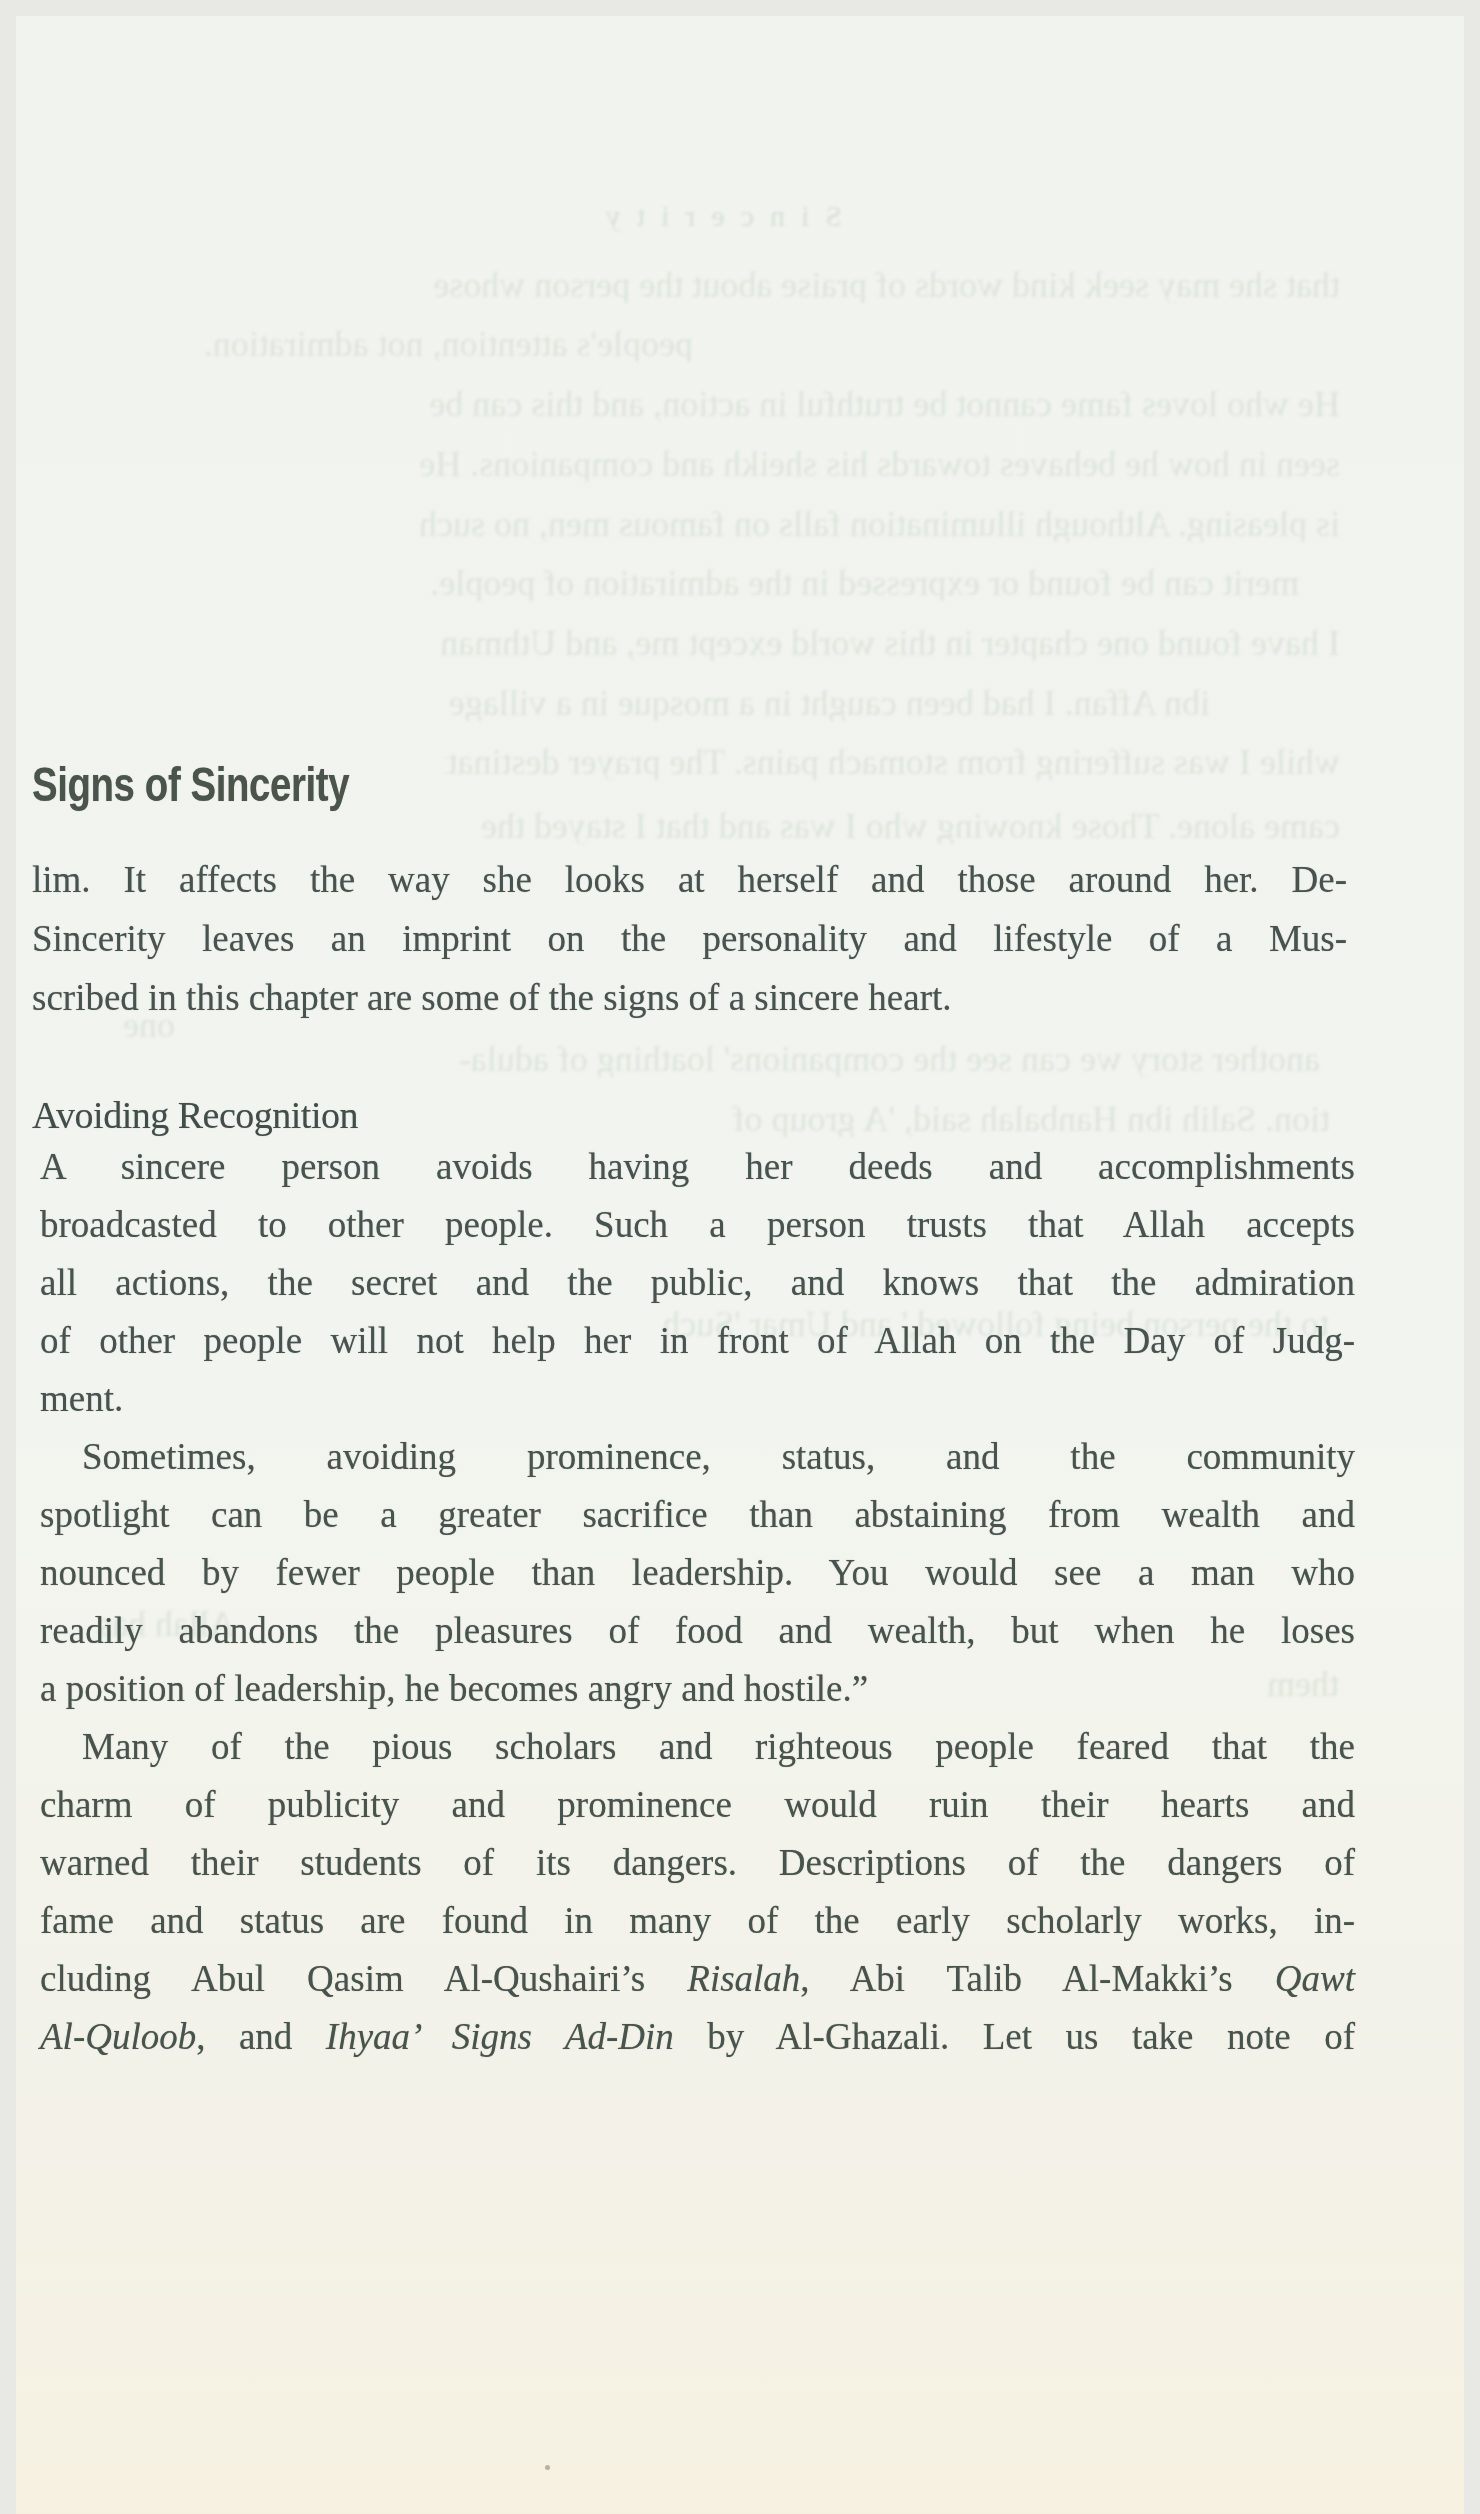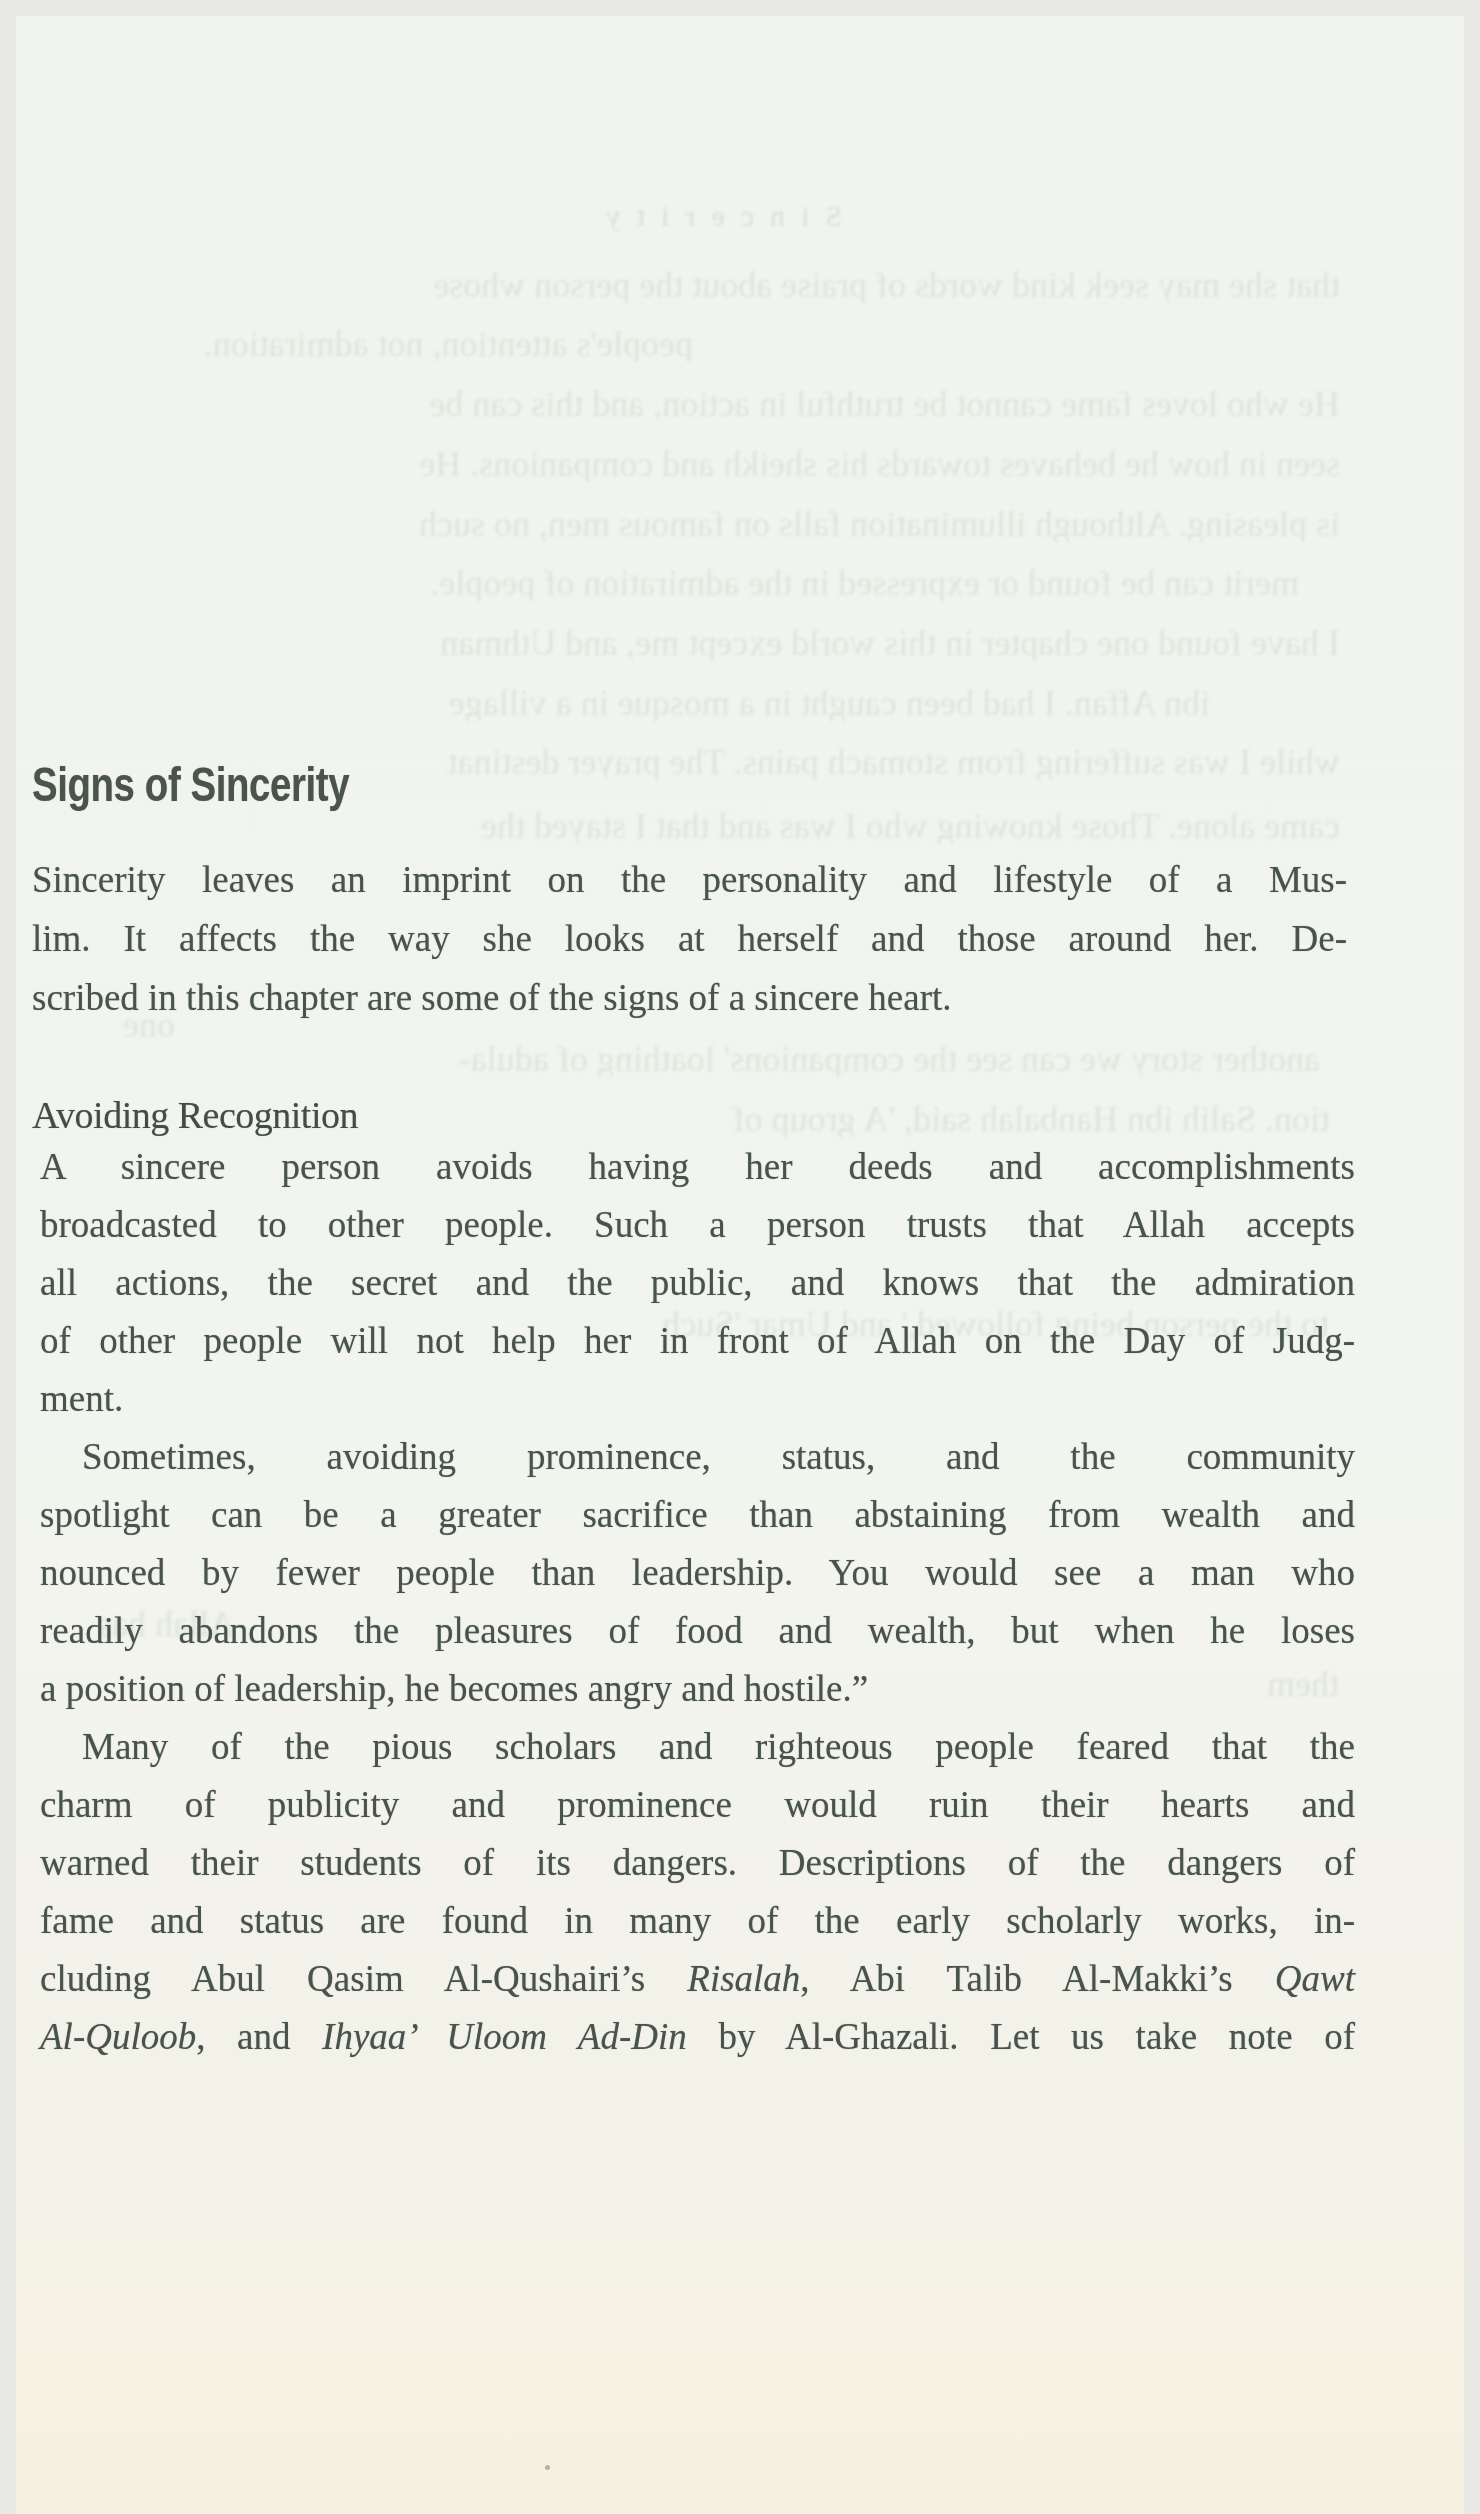--- a/index.html
+++ b/index.html
@@ -107,22 +107,22 @@
     <div class="bleed" style="top:1025px; left:60px; width:1244px;">another story we can see the companions' loathing of adula-</div>
     <div class="bleed" style="top:1085px; left:468px; width:846px;">tion. Salih ibn Hanbalah said, 'A group of</div>
     <div class="bleed" style="top:1290px; left:557px; width:756px;">to the person being followed,' and Umar 'Such</div>
     <div class="bleed" style="top:1590px; left:40px; width:179px;">Allah has</div>
     <div class="bleed" style="top:1650px; left:1174px; width:149px;">them</div>
   </div>
 
   <h1 class="chapter">Signs of Sincerity</h1>
 
   <div class="intro-block">
+    <div class="bline">lim. It affects the way she looks at herself and those around her. De-</div>
     <div class="bline">Sincerity leaves an imprint on the personality and lifestyle of a Mus-</div>
-    <div class="bline">lim. It affects the way she looks at herself and those around her. De-</div>
     <div class="bline paraend">scribed in this chapter are some of the signs of a sincere heart.</div>
   </div>
 
   <h2 class="subhead">Avoiding Recognition</h2>
 
   <div class="body-block">
     <div class="bline">A sincere person avoids having her deeds and accomplishments</div>
     <div class="bline">broadcasted to other people. Such a person trusts that Allah accepts</div>
     <div class="bline">all actions, the secret and the public, and knows that the admiration</div>
     <div class="bline">of other people will not help her in front of Allah on the Day of Judg-</div>
@@ -130,18 +130,18 @@
     <div class="bline indent">Sometimes, avoiding prominence, status, and the community</div>
     <div class="bline">spotlight can be a greater sacrifice than abstaining from wealth and</div>
     <div class="bline">nounced by fewer people than leadership. You would see a man who</div>
     <div class="bline">readily abandons the pleasures of food and wealth, but when he loses</div>
     <div class="bline paraend">a position of leadership, he becomes angry and hostile.”</div>
     <div class="bline indent">Many of the pious scholars and righteous people feared that the</div>
     <div class="bline">charm of publicity and prominence would ruin their hearts and</div>
     <div class="bline">warned their students of its dangers. Descriptions of the dangers of</div>
     <div class="bline">fame and status are found in many of the early scholarly works, in-</div>
     <div class="bline"><span>cluding Abul Qasim Al-Qushairi’s </span><em>Risalah</em><span>, Abi Talib Al-Makki’s </span><em>Qawt</em></div>
-    <div class="bline"><em>Al-Quloob</em><span>, and </span><em>Ihyaa’ Uloom Ad-Din</em><span> by Al-Ghazali. Let us take note of</span></div>
+    <div class="bline"><em>Al-Quloob</em><span>, and </span><em>Ihyaa’ Signs Ad-Din</em><span> by Al-Ghazali. Let us take note of</span></div>
   </div>
 
   <div class="speck"></div>
 </div>
 
 
 </body></html>

